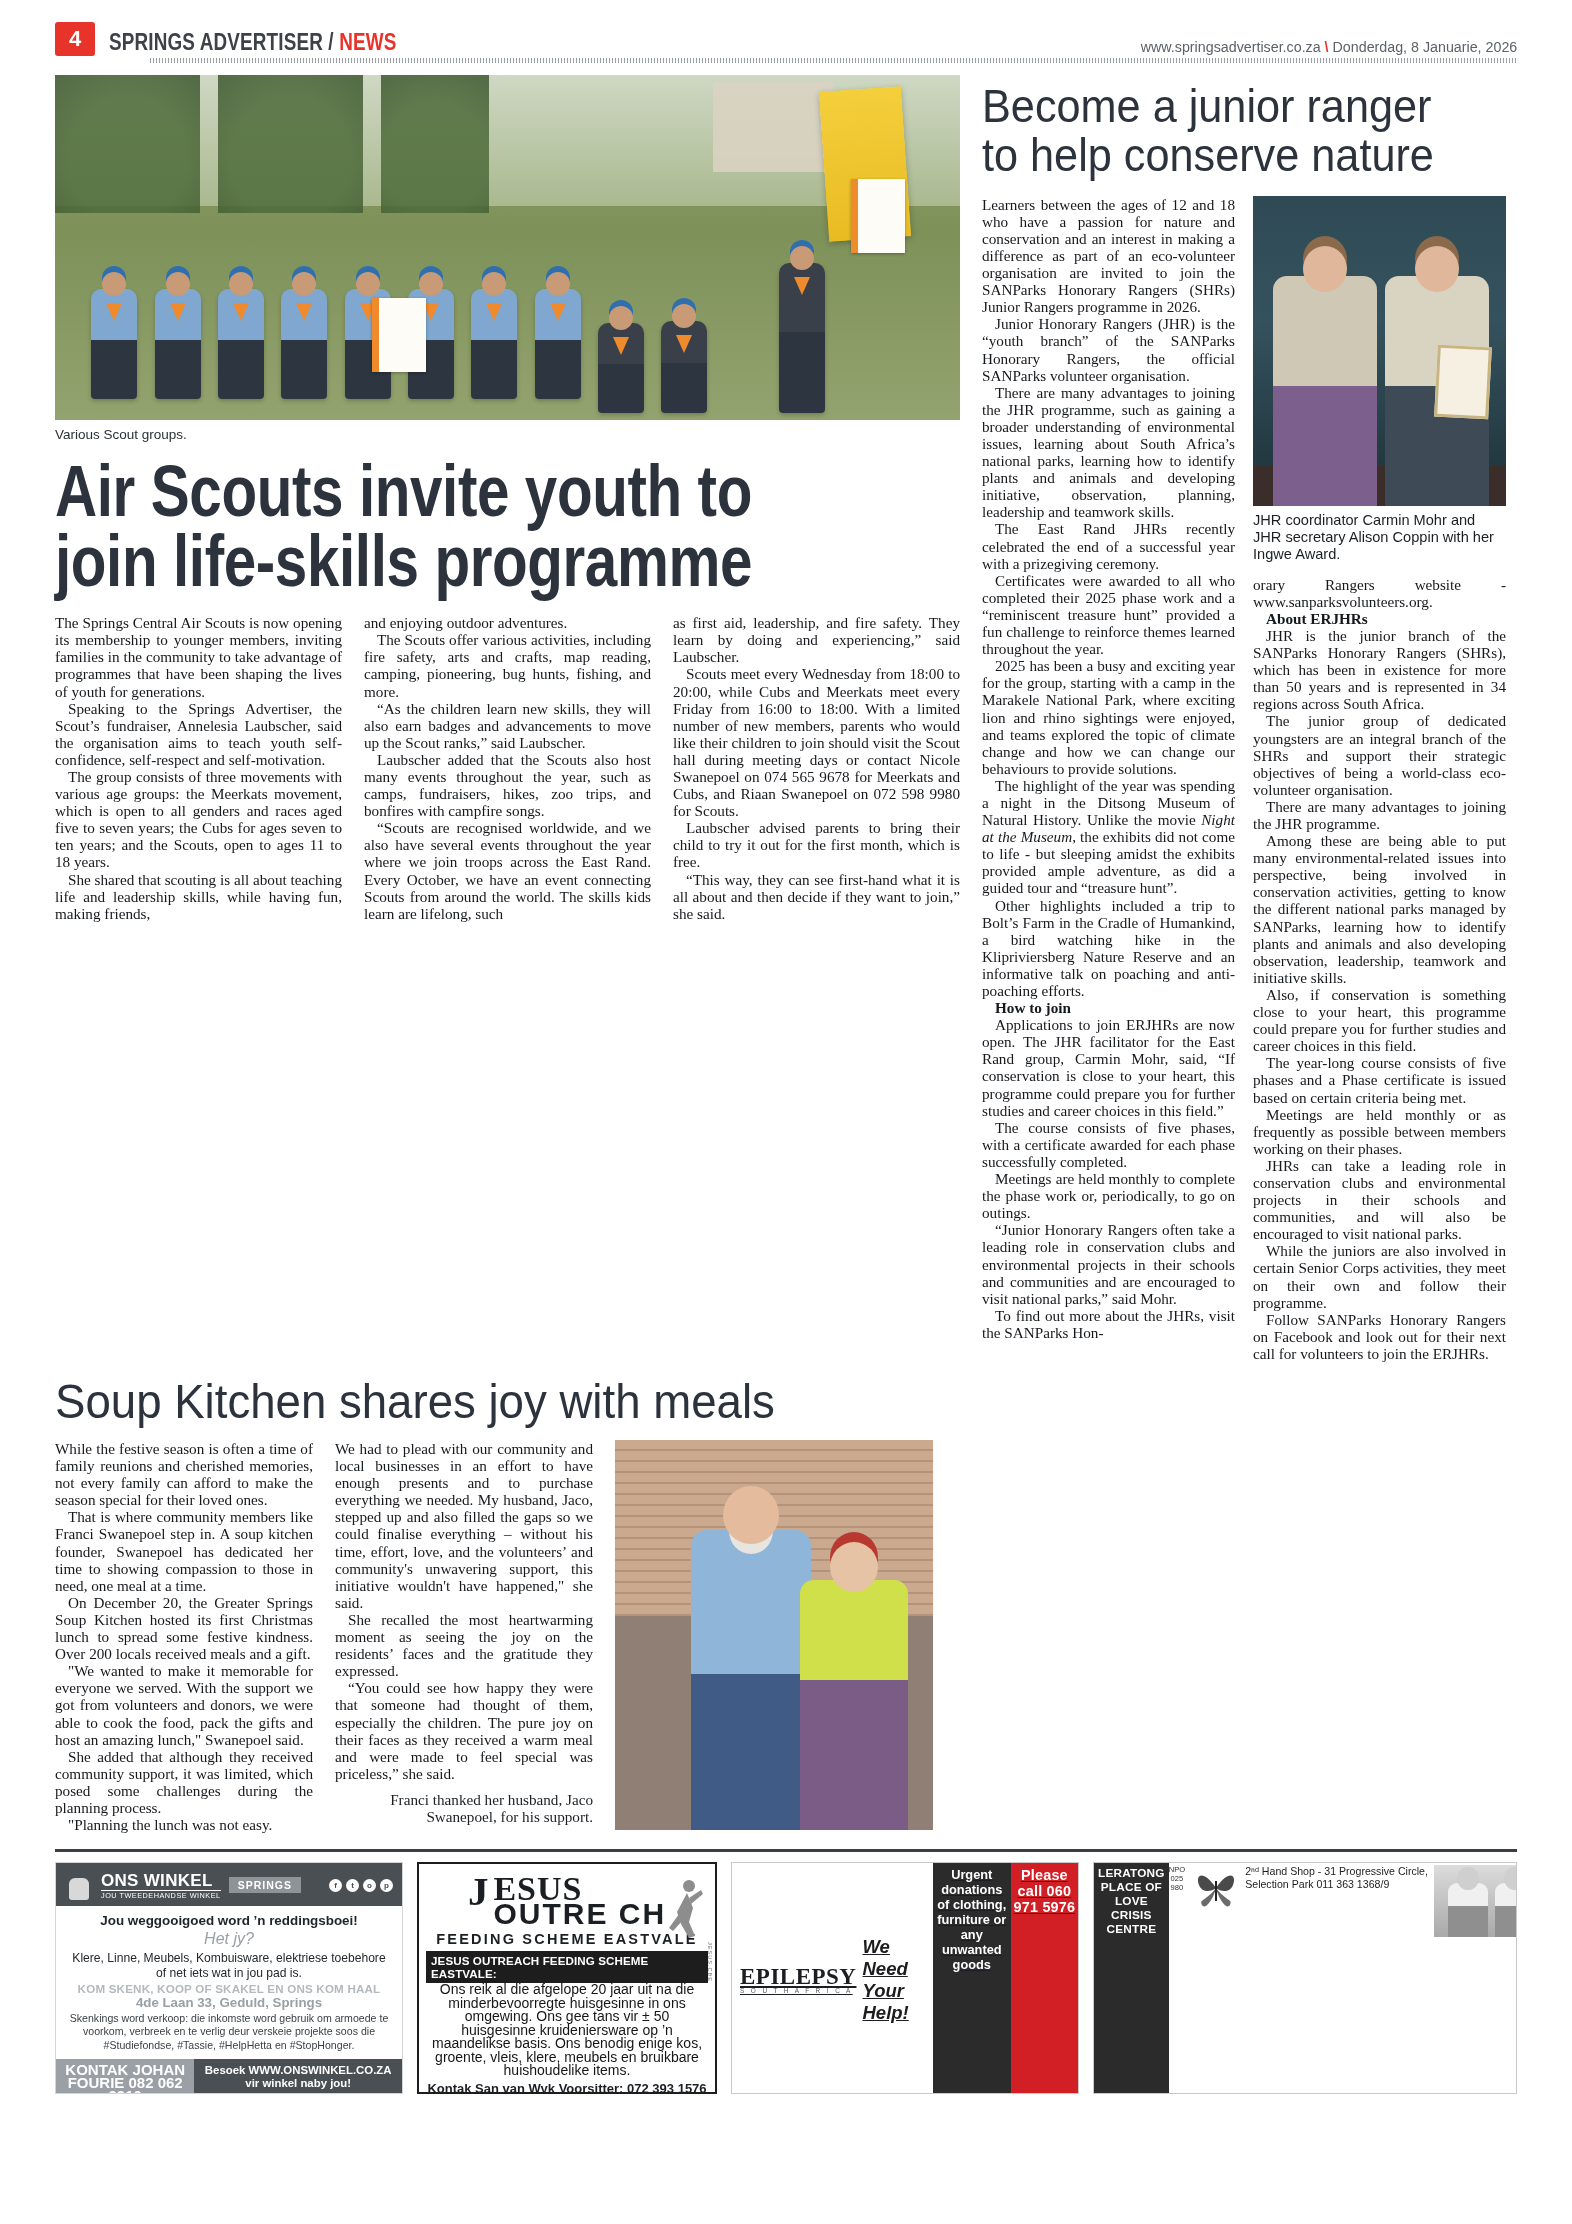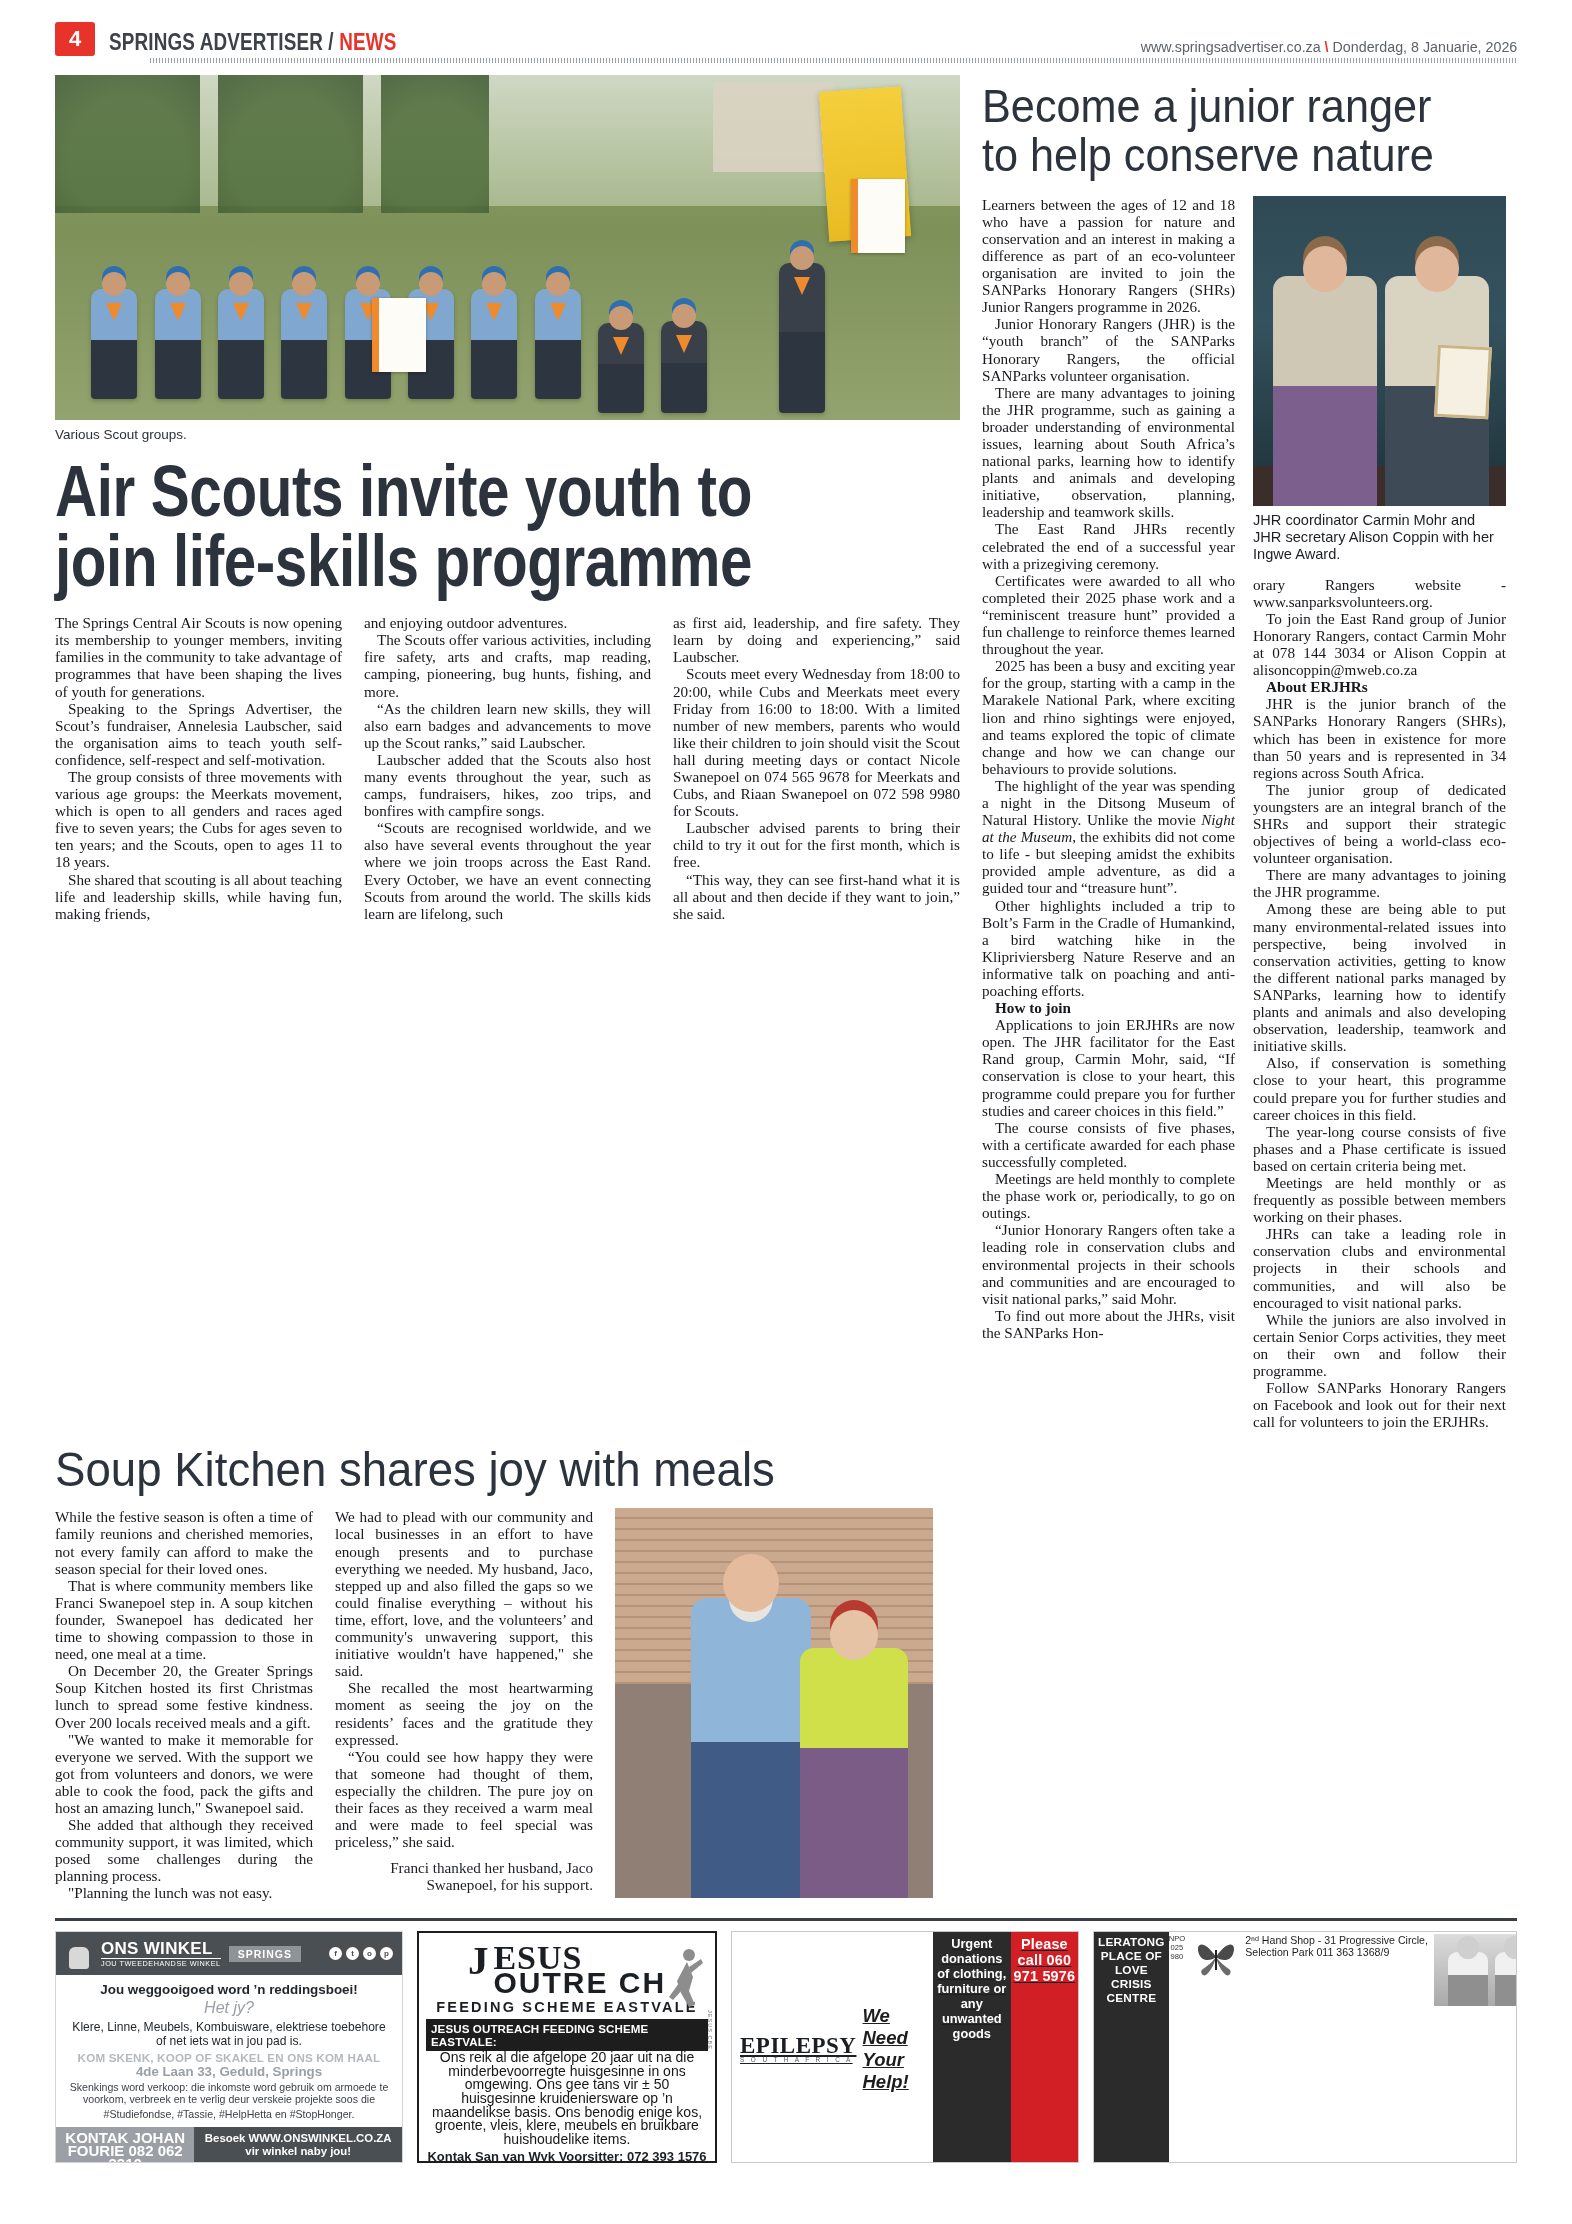--- a/index.html
+++ b/index.html
@@ -374,21 +374,20 @@
           <div class="jhr-photo">
             <div class="table"></div>
             <div class="lady" style="left:8%"></div>
             <div class="lady" style="left:52%;background:linear-gradient(180deg,#d9d4c2 0 48%,#3e4a56 48% 100%)"></div>
             <div class="frame"></div>
           </div>
           <div class="rail-caption">JHR coordinator Carmin Mohr and JHR secretary Alison Coppin with her Ingwe Award.</div>
 
           <div class="bodytext">
             <p class="first">orary Rangers website - www.sanparksvolunteers.org.</p>
-            <p>To join the East Rand group of Junior Honorary Rangers, contact Carmin Mohr at 078 144 3034 or Alison Coppin at alisoncoppin@mweb.co.za</p>
             <p class="sub">About ERJHRs</p>
             <p>JHR is the junior branch of the SANParks Honorary Rangers (SHRs), which has been in existence for more than 50 years and is represented in 34 regions across South Africa.</p>
             <p>The junior group of dedicated youngsters are an integral branch of the SHRs and support their strategic objectives of being a world-class eco-volunteer organisation.</p>
             <p>There are many advantages to joining the JHR programme.</p>
             <p>Among these are being able to put many environmental-related issues into perspective, being involved in conservation activities, getting to know the different national parks managed by SANParks, learning how to identify plants and animals and also developing observation, leadership, teamwork and initiative skills.</p>
             <p>Also, if conservation is something close to your heart, this programme could prepare you for further studies and career choices in this field.</p>
             <p>The year-long course consists of five phases and a Phase certificate is issued based on certain criteria being met.</p>
             <p>Meetings are held monthly or as frequently as possible between members working on their phases.</p>
             <p>JHRs can take a leading role in conservation clubs and environmental projects in their schools and communities, and will also be encouraged to visit national parks.</p>
             <p>While the juniors are also involved in certain Senior Corps activities, they meet on their own and follow their programme.</p>

